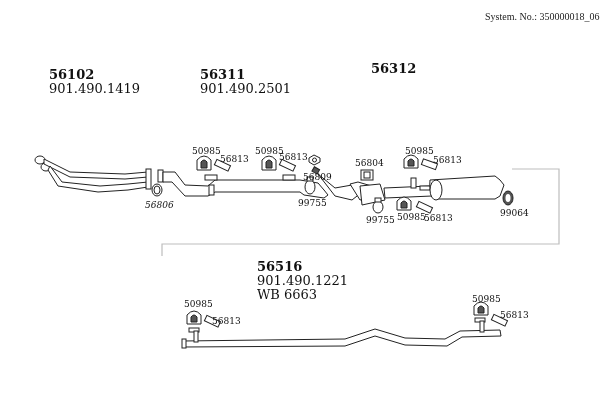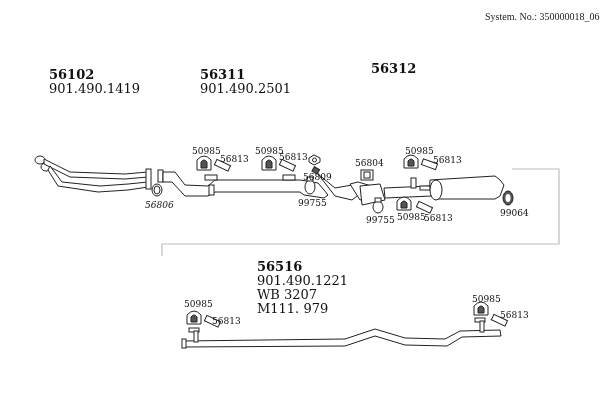--- a/index.html
+++ b/index.html
@@ -31,22 +31,21 @@
   <div class="grp-line">901.490.2501</div>
 </div>
 
 <div class="txt" style="left:371px;top:61px;">
   <div class="grp-num">56312</div>
 </div>
 
 <div class="txt" style="left:248px;top:259px;margin-left:9px;">
   <div class="grp-num">56516</div>
   <div class="grp-line">901.490.1221</div>
-  <div class="grp-line">WB 3207</div>
-  <div class="grp-line">M111. 979</div>
+  <div class="grp-line">WB 6663</div>
 </div>
 
 <svg class="diagram" width="600" height="400" viewBox="0 0 600 400">
 
   <polyline class="conn" points="512,169 559,169 559,244 162,244 162,256"></polyline>
 
   <g>
     <ellipse class="part" cx="40" cy="160" rx="5" ry="4"></ellipse>
     <ellipse class="part" cx="46" cy="167" rx="5" ry="4"></ellipse>
     <path class="pipe" d="M44,159 L70,172 L125,174 L148,172 L148,177 L125,179 L70,177 L44,164 Z"></path>

